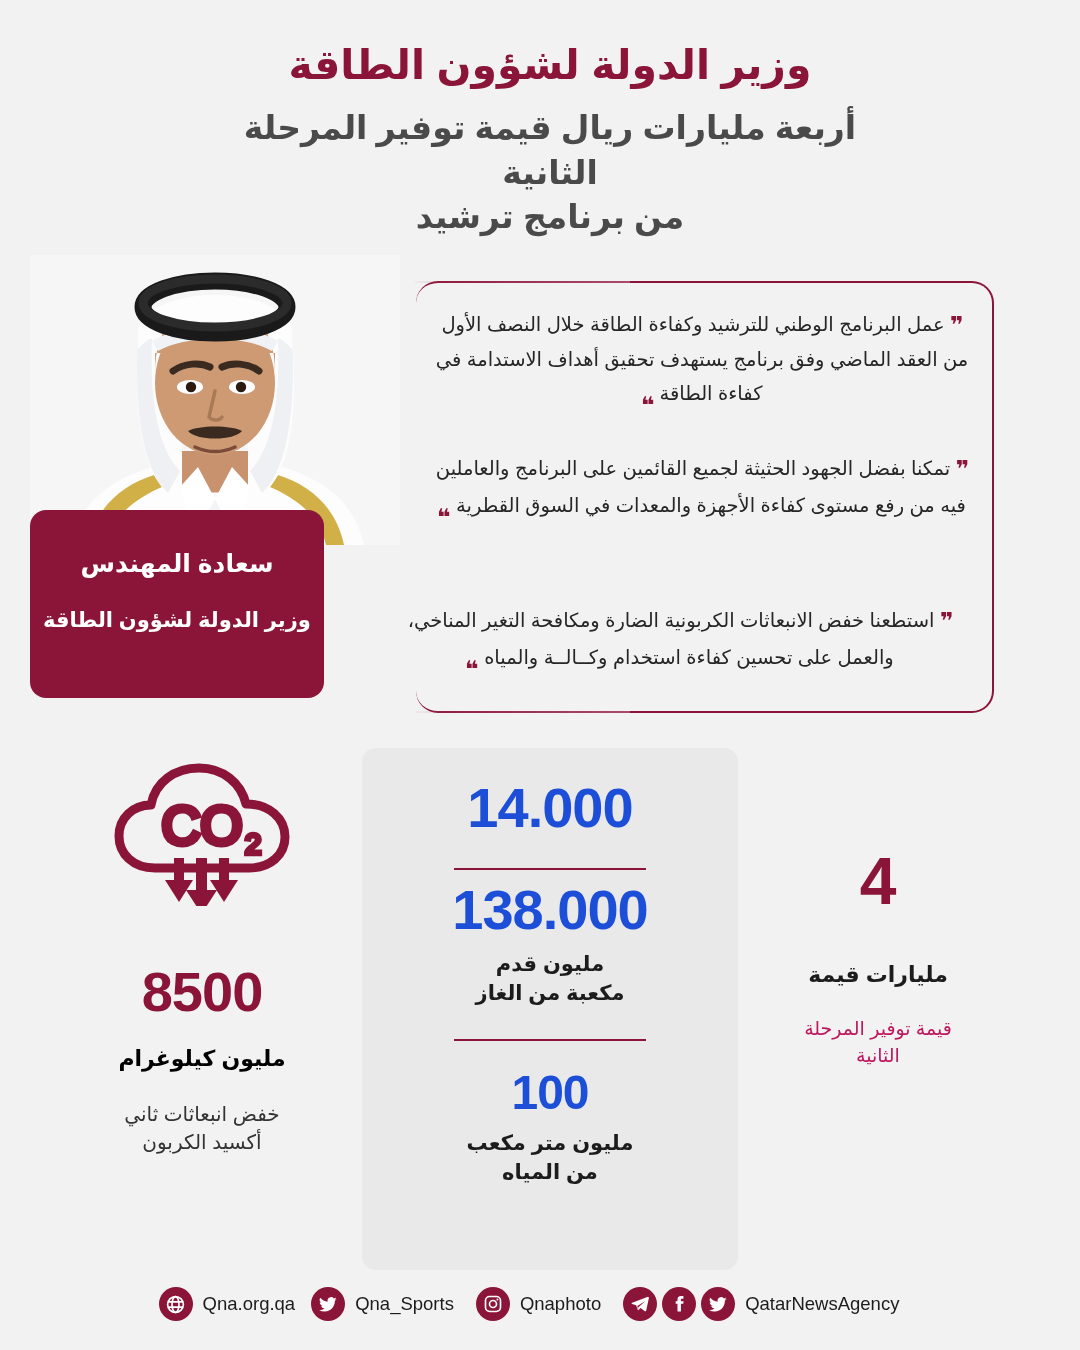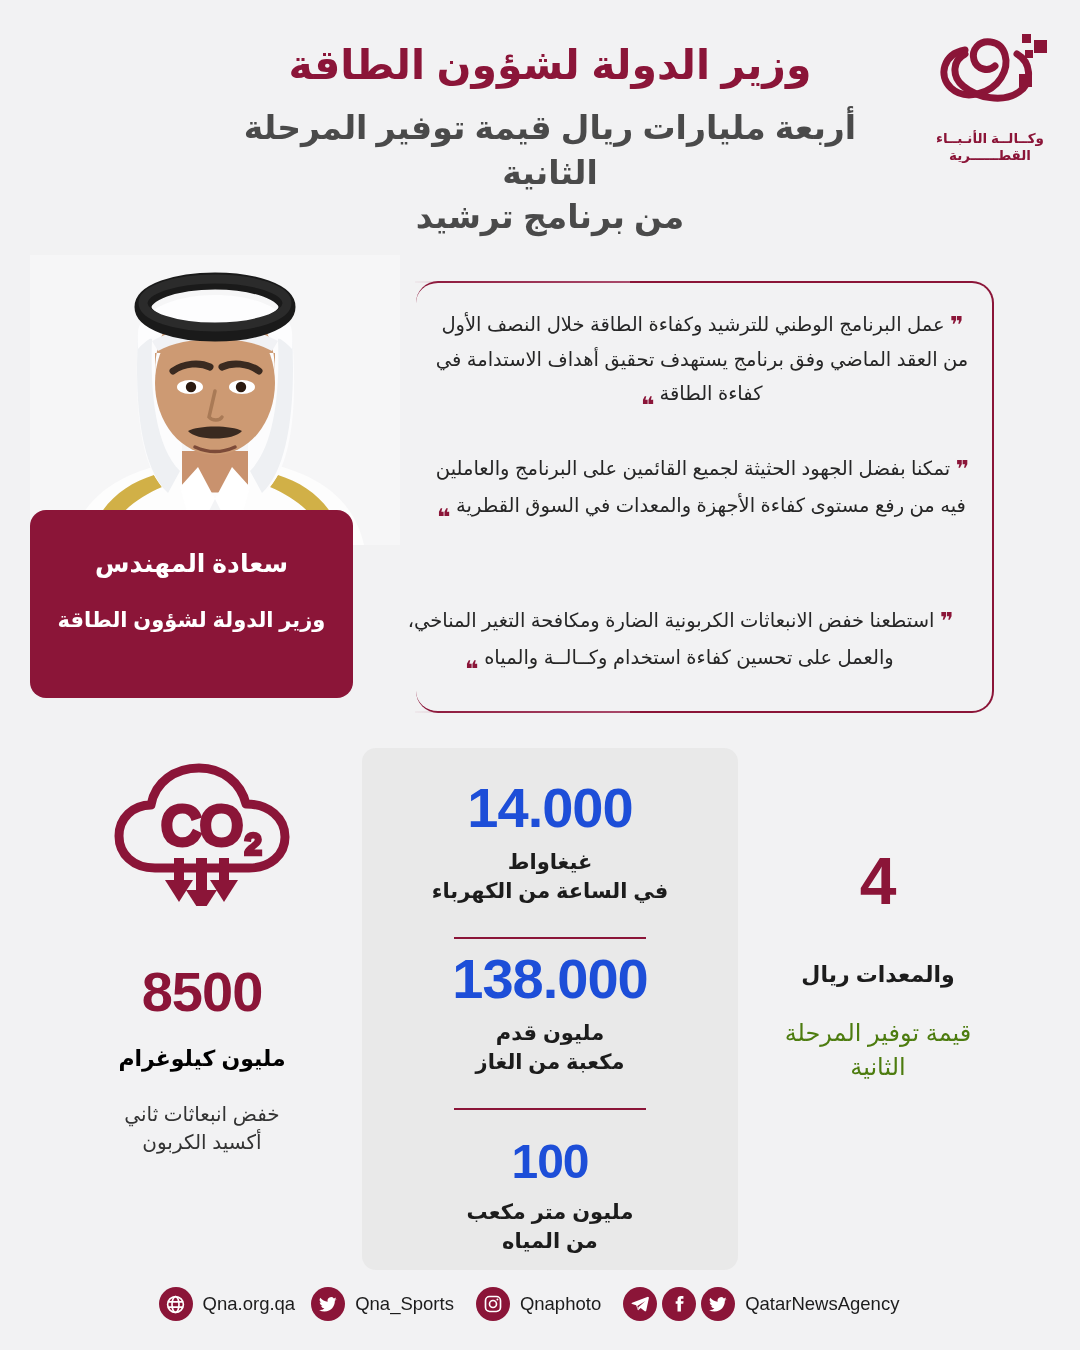--- a/index.html
+++ b/index.html
@@ -128,21 +128,21 @@
     top: 255px; left: 30px;
     width: 370px;
     height: 290px;
     overflow: hidden;
   }
   .portrait svg { display: block; }
 
   .namecard {
     position: absolute;
     top: 510px; left: 30px;
-    width: 323px;
+    width: 294px;
     height: 188px;
     background: #8b1538;
     border-radius: 16px;
     color: #ffffff;
     text-align: center;
     box-sizing: border-box;
     padding-top: 36px;
   }
   .namecard .nm-name {
     font-size: 25px;
@@ -235,22 +235,22 @@
     font-weight: bold;
     line-height: 1;
   }
   .r-unit {
     color: #1c1c1c;
     font-size: 22px;
     font-weight: bold;
     margin-top: 48px;
   }
   .r-desc {
-    color: #4d7c0f;
-    font-size: 24px;
+    color: #be185d;
+    font-size: 19px;
     line-height: 1.42;
     margin-top: 28px;
   }
   .r-desc span { display: block; }
 
   
   .footer {
     position: absolute;
     bottom: 0; left: 0;
     width: 1080px;
@@ -287,36 +287,20 @@
     direction: ltr;
   }
 </style>
 </head>
 <body>
 
 <div class="page">
 
   <div class="header">
 
-    <div class="logo">
-      <svg class="logo-mark" viewBox="0 0 130 104">
-        <g fill="none" stroke="#8b1538" stroke-width="7" stroke-linecap="round">
-          <path d="M40,26 C18,30 13,52 26,64 C40,77 66,70 76,54 C86,38 80,20 66,18 C54,16 46,26 49,36 C52,46 64,48 70,42"></path>
-          <path d="M92,30 C106,38 108,58 94,68 C78,79 52,74 38,62 C26,52 28,36 40,30"></path>
-        </g>
-        <rect x="97" y="10" width="9" height="9" fill="#8b1538"></rect>
-        <rect x="109" y="16" width="13" height="13" fill="#8b1538"></rect>
-        <rect x="100" y="26" width="8" height="8" fill="#8b1538"></rect>
-        <rect x="94" y="50" width="13" height="13" fill="#8b1538"></rect>
-      </svg>
-      <div class="logo-text">
-        <span>وكــالــة الأنـبــاء</span>
-        <span>القطــــــرية</span>
-      </div>
-    </div>
 
     <div class="title-wrap">
       <h1 class="title-main">وزير الدولة لشؤون الطاقة</h1>
       <p class="title-sub">
         <span>أربعة مليارات ريال قيمة توفير المرحلة الثانية</span>
         <span>من برنامج ترشيد</span>
       </p>
     </div>
   </div>
 
@@ -414,24 +398,20 @@
     <div class="l-desc">
       <span>خفض انبعاثات ثاني</span>
       <span>أكسيد الكربون</span>
     </div>
   </div>
 
   <div class="stats-center">
 
     <div>
       <div class="stat-num c-num-1">14.000</div>
-      <div class="stat-unit">
-        <span>غيغاواط</span>
-        <span>في الساعة من الكهرباء</span>
-      </div>
     </div>
 
     <div class="c-divider"></div>
 
     <div class="c-block-2">
       <div class="stat-num c-num-2">138.000</div>
       <div class="stat-unit">
         <span>مليون قدم</span>
         <span>مكعبة من الغاز</span>
       </div>
@@ -443,21 +423,21 @@
       <div class="stat-num c-num-3">100</div>
       <div class="stat-unit">
         <span>مليون متر مكعب</span>
         <span>من المياه</span>
       </div>
     </div>
   </div>
 
   <div class="stats-right">
     <div class="r-num">4</div>
-    <div class="r-unit">والمعدات ريال</div>
+    <div class="r-unit">مليارات قيمة</div>
     <div class="r-desc">
       <span>قيمة توفير المرحلة</span>
       <span>الثانية</span>
     </div>
   </div>
 
   <div class="footer">
 
     <div class="f-group">
       <span class="f-icon">

